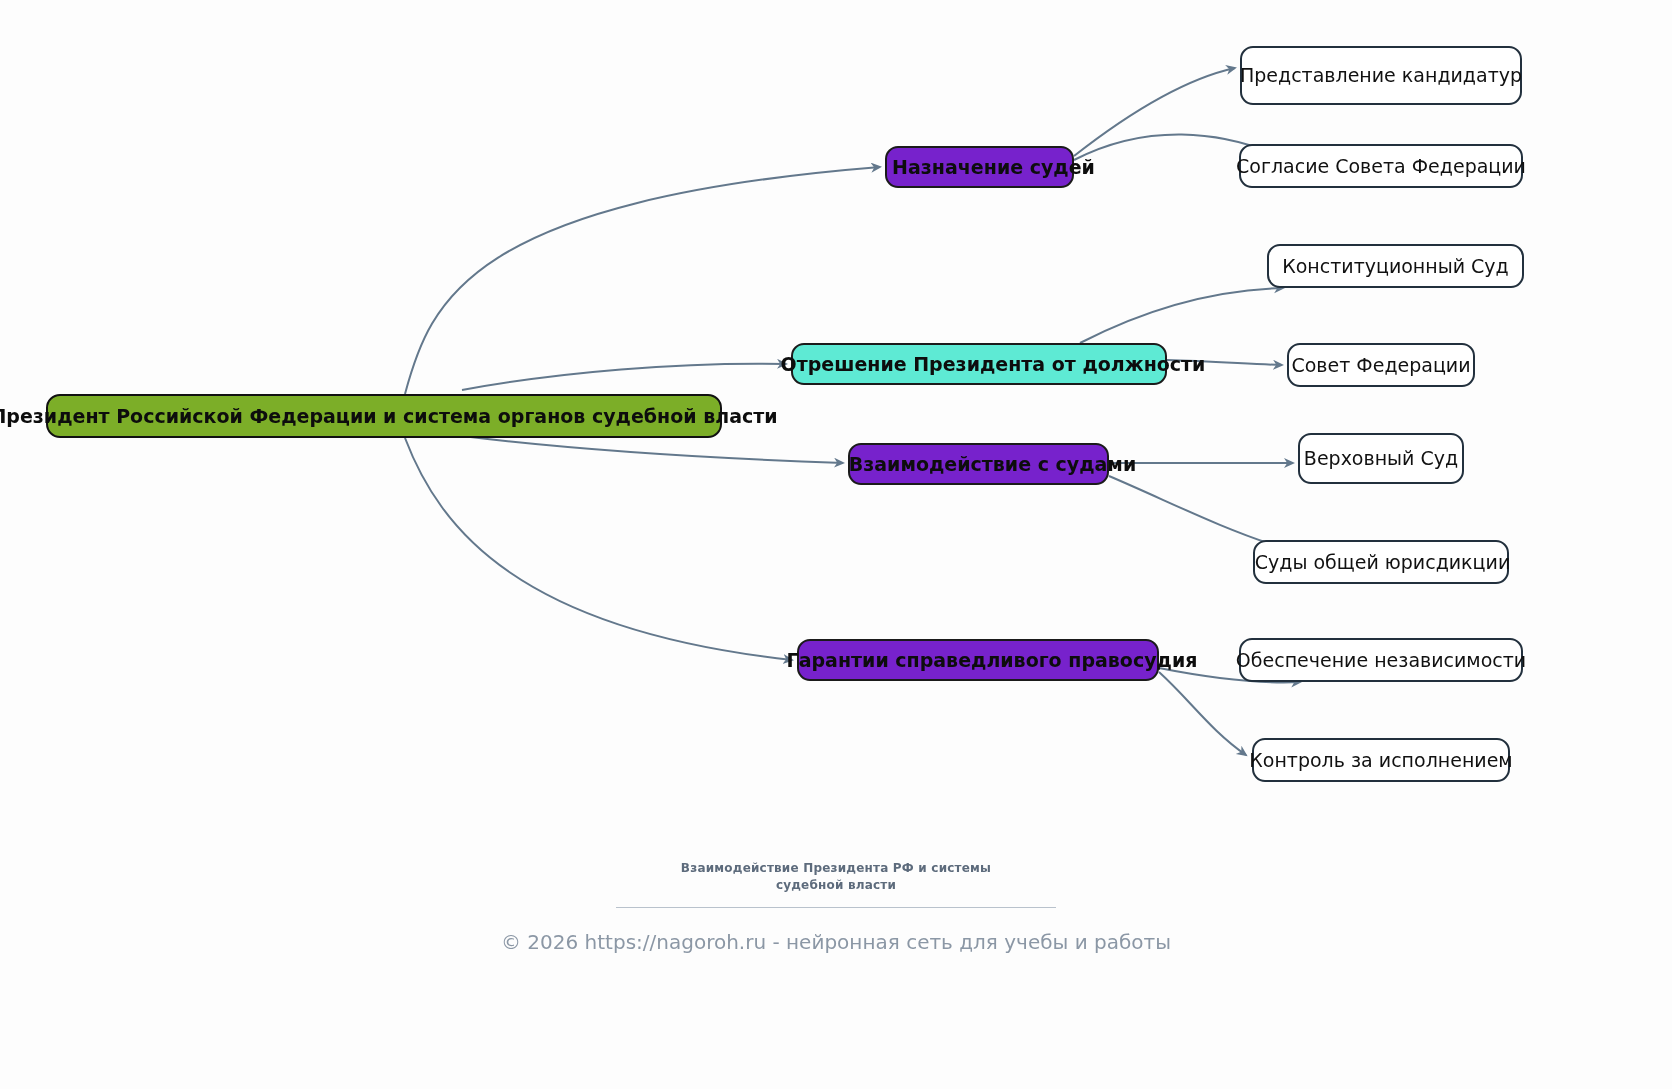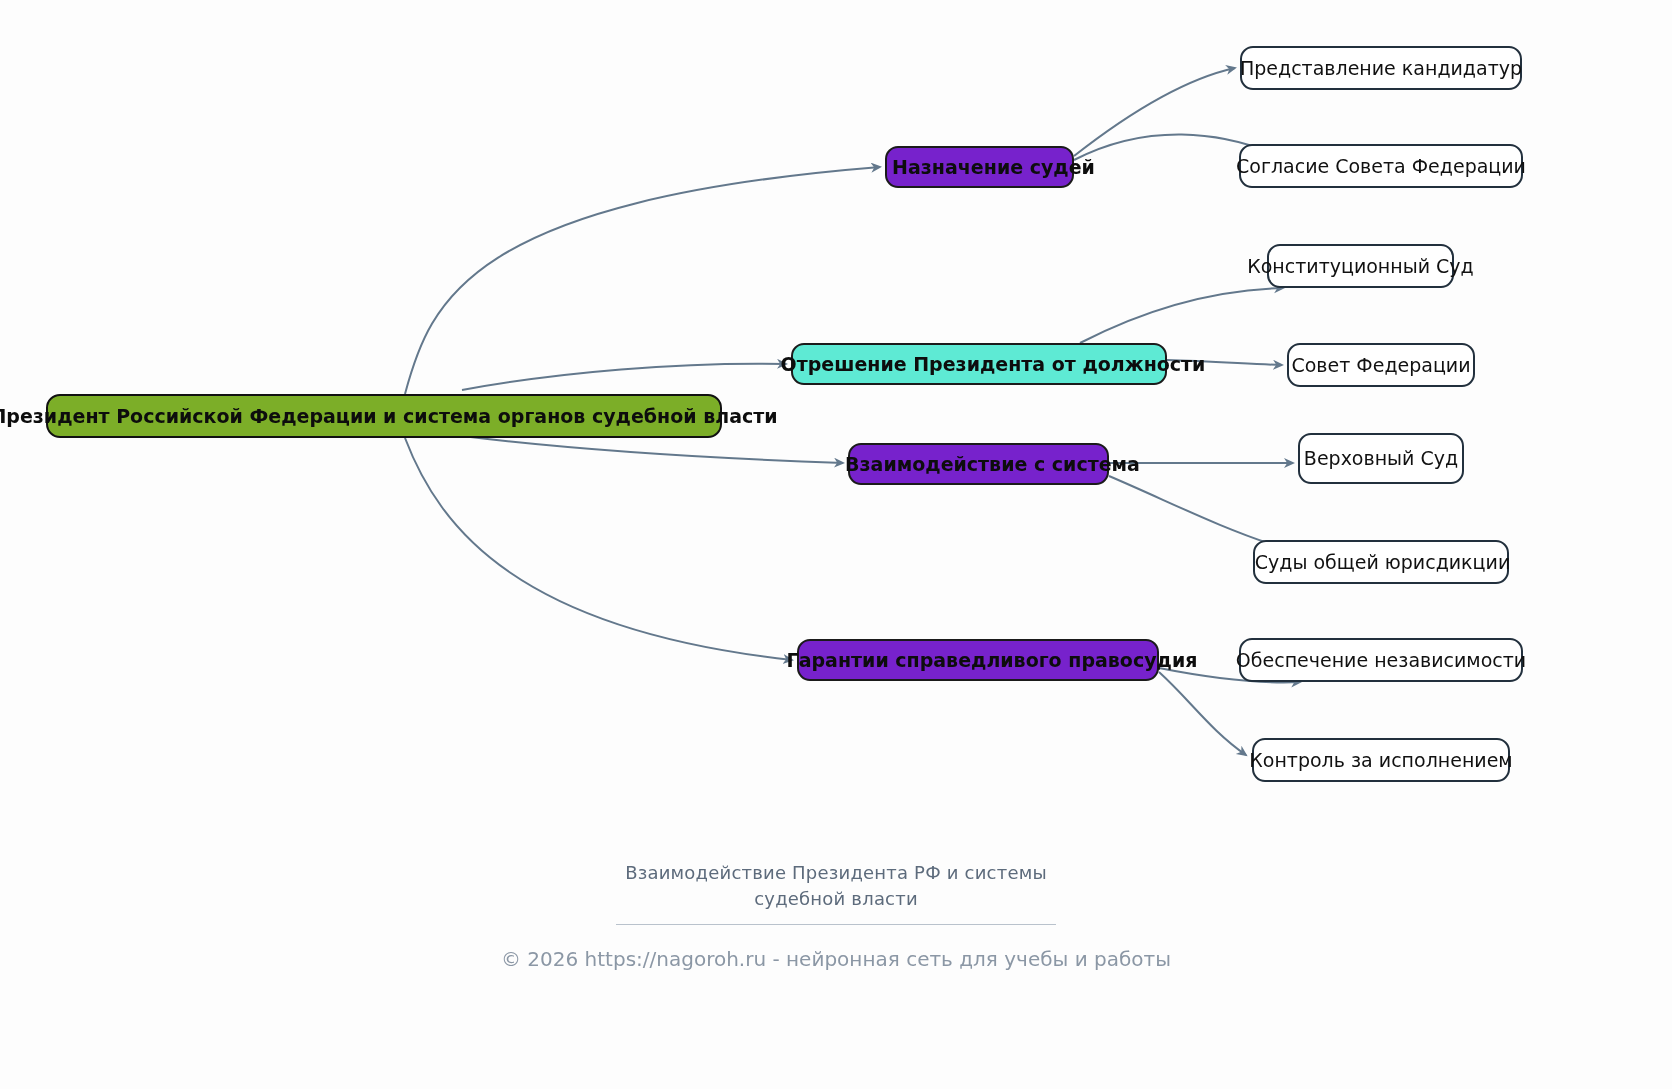--- a/index.html
+++ b/index.html
@@ -72,22 +72,22 @@
     border-radius: 13px;
     height: 44px;
   }
   #footer {
     position: absolute;
     left: 0;
     width: 1672px;
     text-align: center;
   }
   .footer-title {
-    font-size: 18px;
-    font-weight: 400;
+    font-size: 12px;
+    font-weight: 700;
     color: #5d6b7c;
     line-height: 1.45;
     letter-spacing: 0.2px;
   }
   .footer-rule {
     width: 440px;
     height: 1px;
     background: #b9c2cc;
     margin: 12px auto 0 auto;
   }
@@ -122,26 +122,26 @@
         <path class="edge-path" d="M 1109 476 C 1170 502 1220 528 1280 547" marker-end="url(#arrow)"></path>
         <path class="edge-path" d="M 1159 668 C 1210 678 1260 684 1300 682" marker-end="url(#arrow)"></path>
         <path class="edge-path" d="M 1159 672 C 1190 700 1210 730 1246 755" marker-end="url(#arrow)"></path>
       </g>
   </svg>
 
   <div class="node node-root" style="left: 46px; top: 394px; width: 676px; height: 44px; background: rgb(124, 174, 40);">Президент Российской Федерации и система органов судебной власти</div>
 
   <div id="branch-layer">
       <div class="node node-branch" style="background: rgb(119, 34, 204); left: 885px; top: 146px; width: 189px; height: 42px;">Назначение судей</div>
-      <div class="node node-leaf" style="left: 1240px; top: 46px; width: 282px; height: 44px;">Представление кандидатур</div>
+      <div class="node node-leaf" style="left: 1240px; top: 46px; width: 282px; height: 59px;">Представление кандидатур</div>
       <div class="node node-leaf" style="left: 1239px; top: 144px; width: 284px; height: 44px;">Согласие Совета Федерации</div>
       <div class="node node-branch" style="background: #5eead4; left: 791px; top: 343px; width: 376px; height: 42px;">Отрешение Президента от должности</div>
-      <div class="node node-leaf" style="left: 1267px; top: 244px; width: 187px; height: 44px;">Конституционный Суд</div>
+      <div class="node node-leaf" style="left: 1267px; top: 244px; width: 257px; height: 44px;">Конституционный Суд</div>
       <div class="node node-leaf" style="left: 1287px; top: 343px; width: 188px; height: 44px;">Совет Федерации</div>
-      <div class="node node-branch" style="background: rgb(119, 34, 204); left: 848px; top: 443px; width: 261px; height: 42px;">Взаимодействие с система</div>
+      <div class="node node-branch" style="background: rgb(119, 34, 204); left: 848px; top: 443px; width: 261px; height: 42px;">Взаимодействие с судами</div>
       <div class="node node-leaf" style="left: 1298px; top: 433px; width: 166px; height: 51px;">Верховный Суд</div>
       <div class="node node-leaf" style="left: 1253px; top: 540px; width: 256px; height: 44px; padding-left: 19px;">Суды общей юрисдикции</div>
       <div class="node node-branch" style="background: rgb(119, 34, 204); left: 797px; top: 639px; width: 362px; height: 42px;">Гарантии справедливого правосудия</div>
       <div class="node node-leaf" style="left: 1239px; top: 638px; width: 284px; height: 44px;">Обеспечение независимости</div>
       <div class="node node-leaf" style="left: 1252px; top: 738px; width: 258px; height: 44px;">Контроль за исполнением</div>
     </div>
 
   <div id="footer" style="top:860px;">
     <div class="footer-title">
       <div>Взаимодействие Президента РФ и системы</div>

